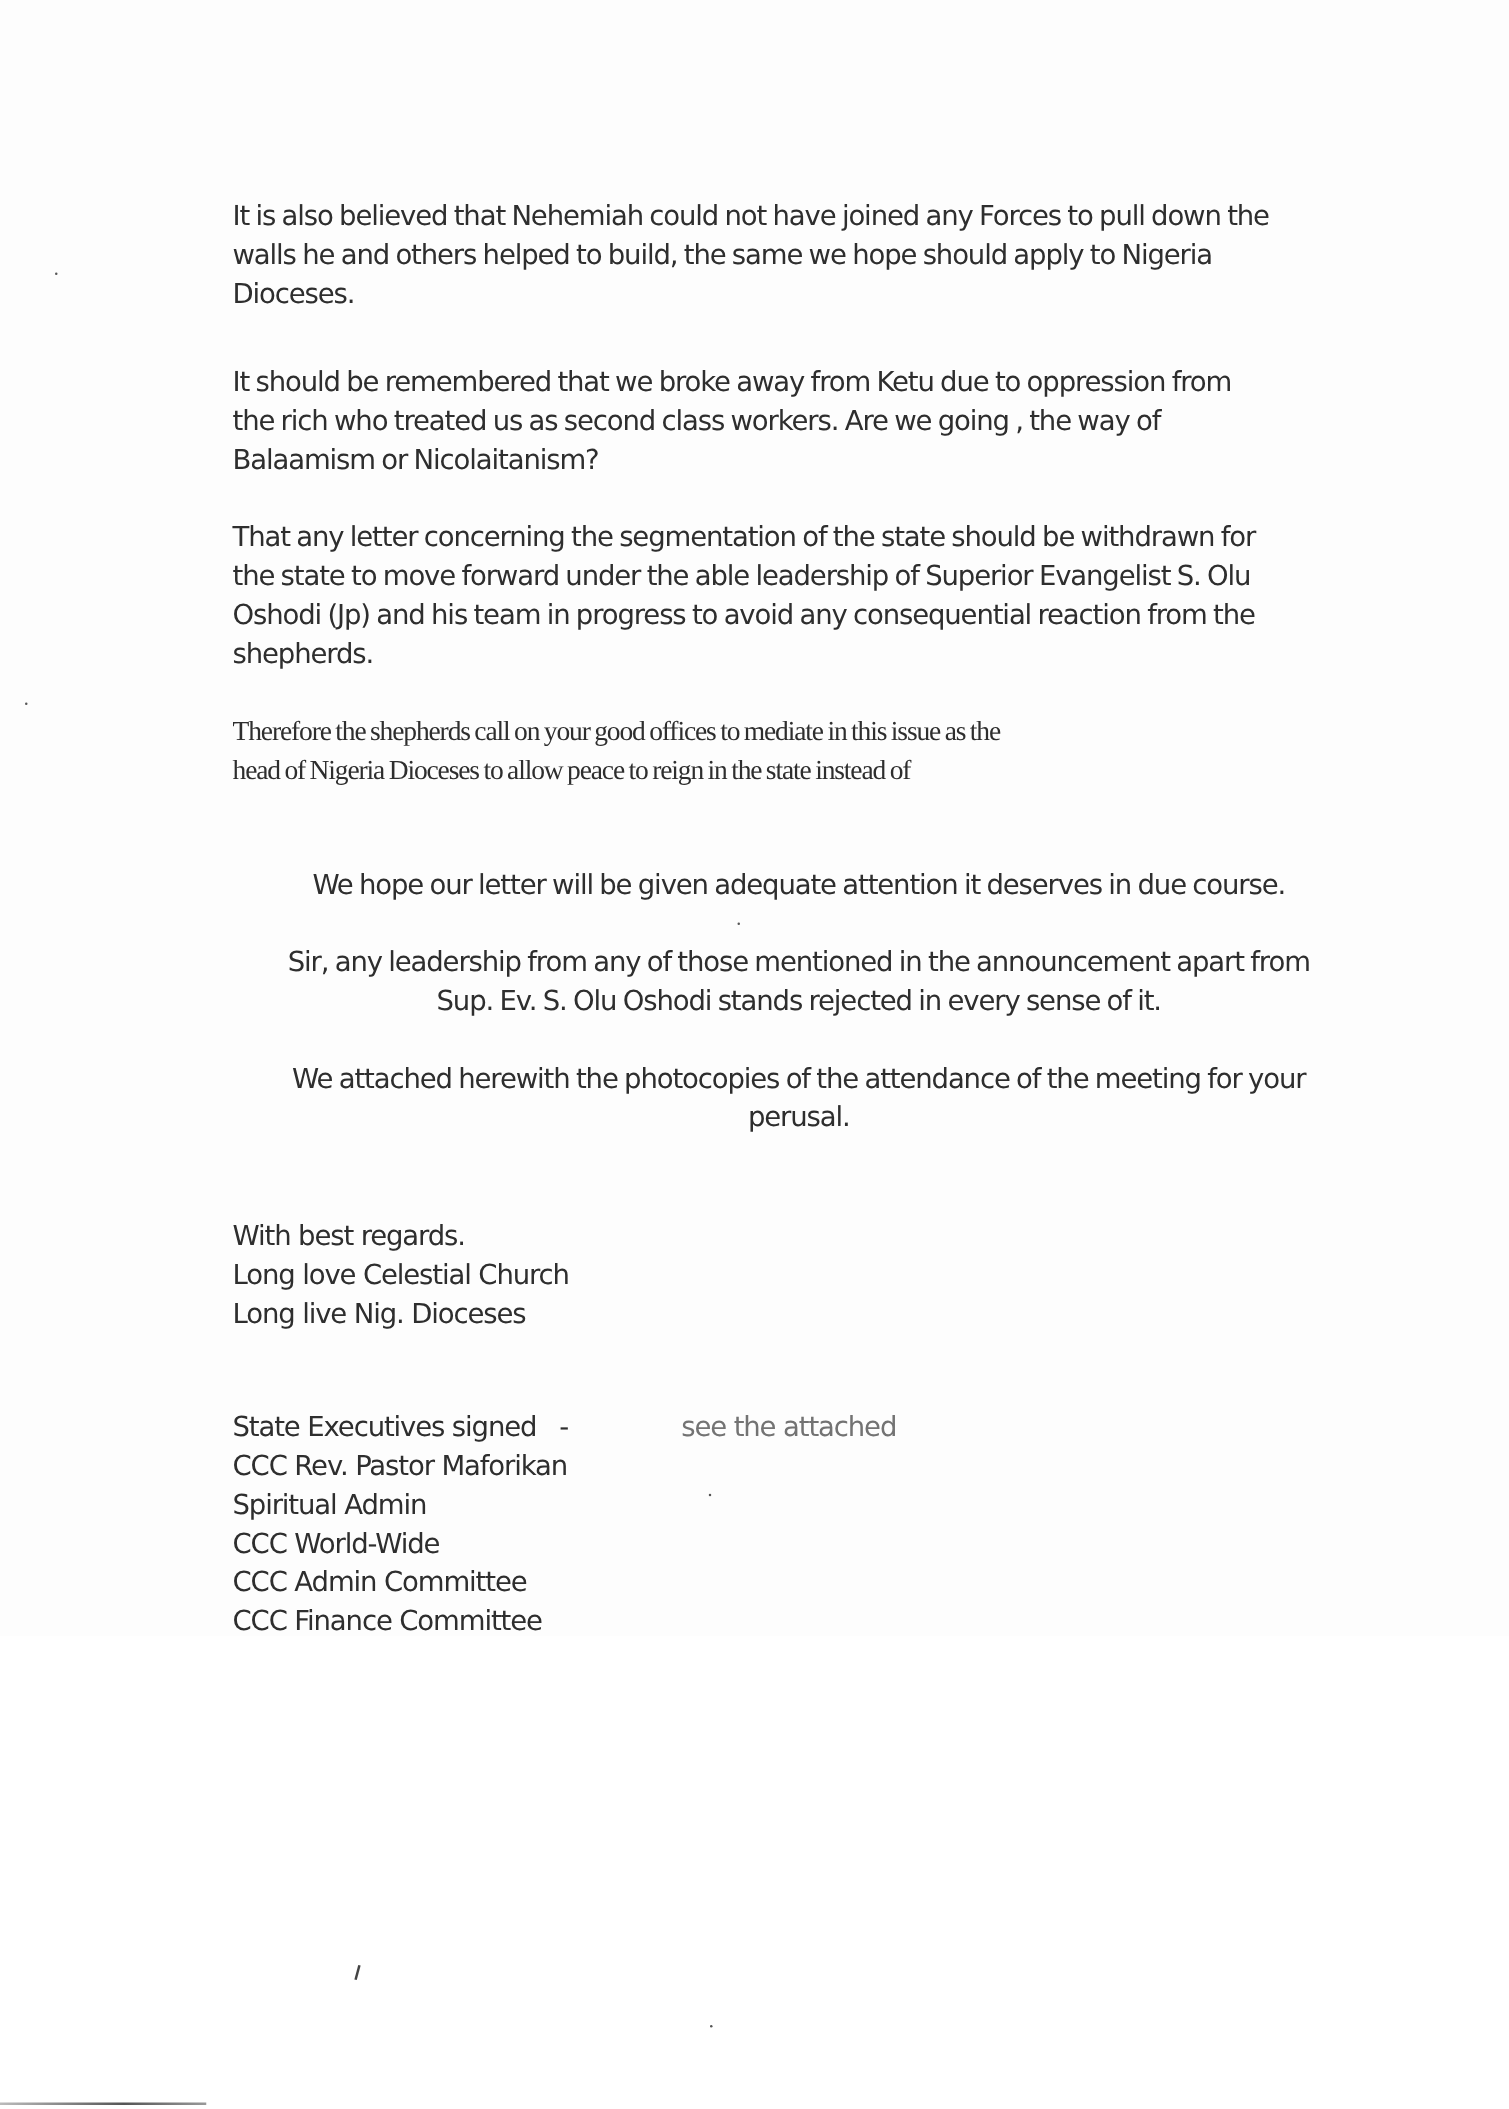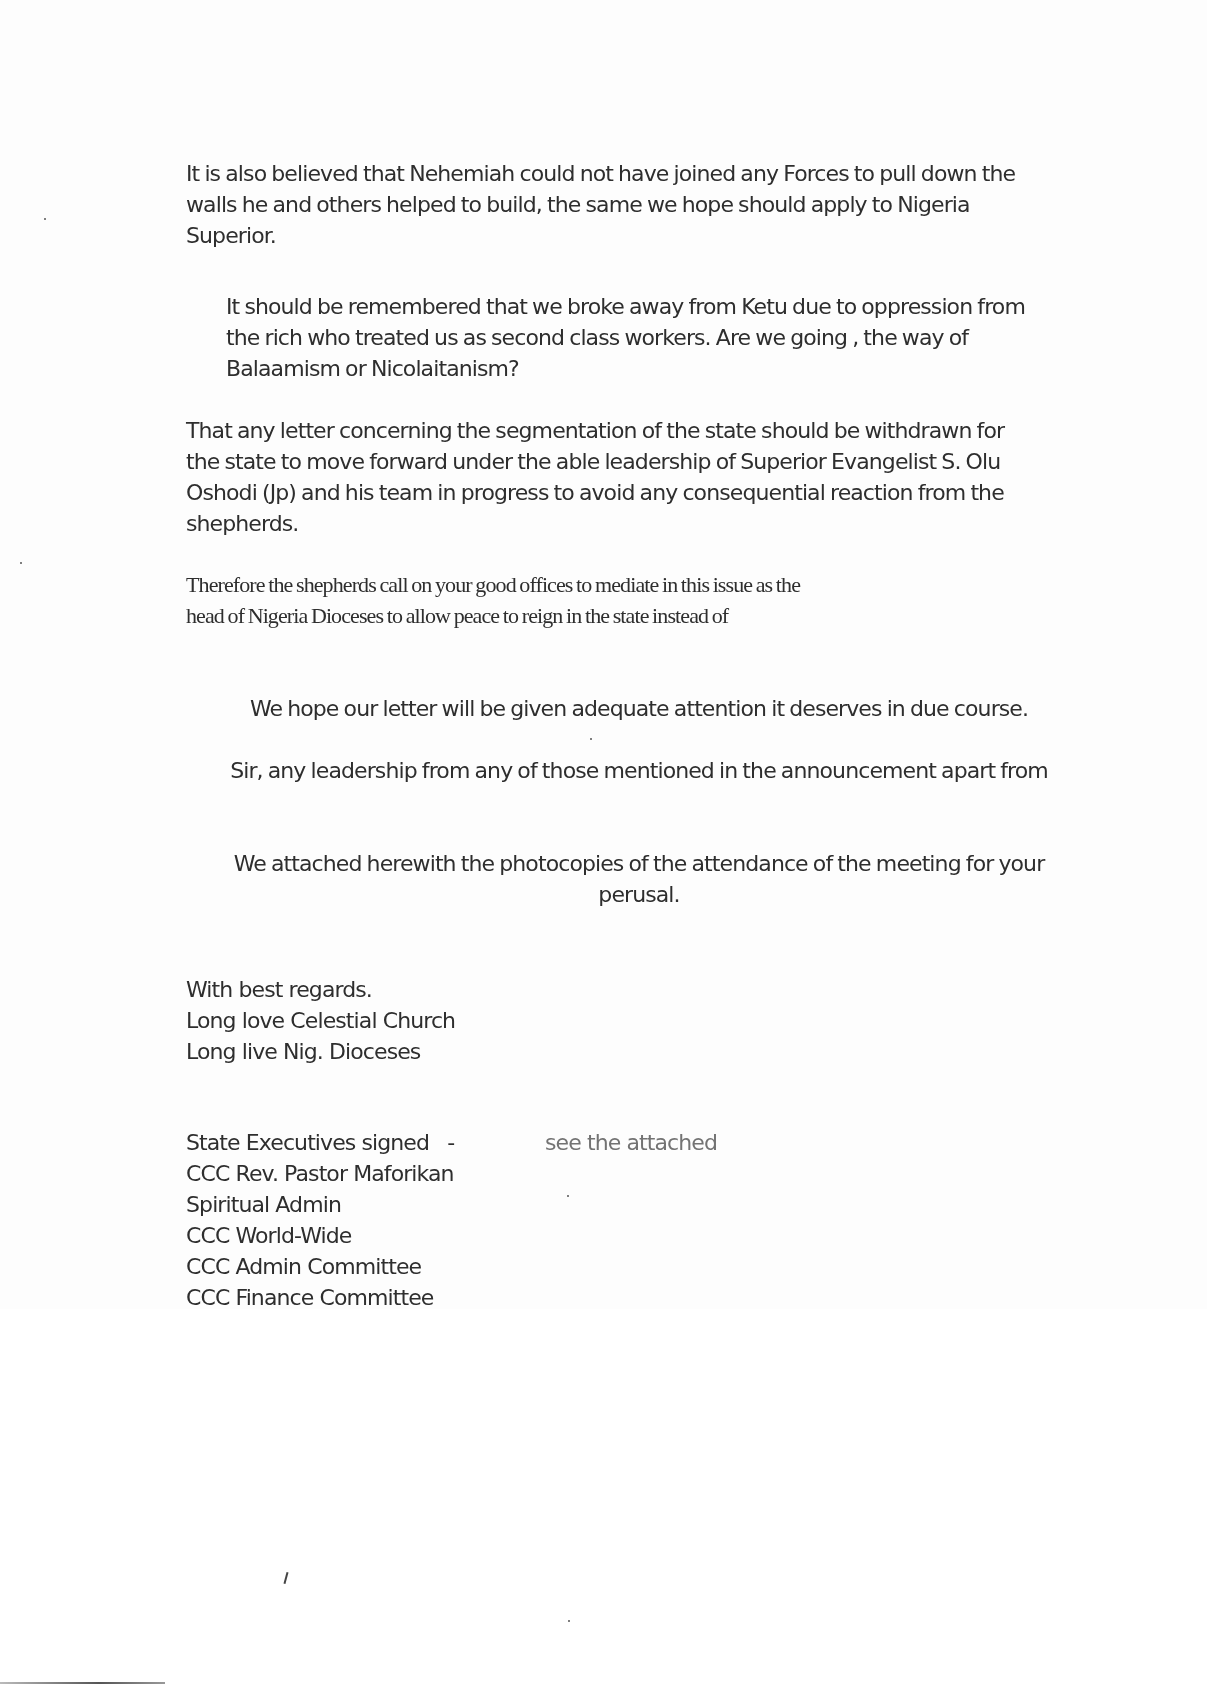--- a/index.html
+++ b/index.html
@@ -79,25 +79,25 @@
   </style>
 </head>
 <body>
 
 <div class="page">
 
   <div class="body-text" style="top:158px;">
     <p class="para">
       <span class="line">It is also believed that Nehemiah could not have joined any Forces to pull down the</span>
       <span class="line">walls he and others helped to build, the same we hope should apply to Nigeria</span>
-      <span class="line">Superior.</span>
+      <span class="line">Dioceses.</span>
     </p>
   </div>
 
-  <div class="body-text" style="top:291px;margin-left:40px;">
+  <div class="body-text" style="top:291px;">
     <p class="para">
       <span class="line">It should be remembered that we  broke away from Ketu due to oppression from</span>
       <span class="line">the rich who treated us as second class workers. Are we going , the way of</span>
       <span class="line">Balaamism or Nicolaitanism?</span>
     </p>
   </div>
 
   <div class="body-text" style="top:415px;">
     <p class="para">
       <span class="line">That any letter concerning the segmentation of the state should be withdrawn for</span>
@@ -116,20 +116,21 @@
 
   <div class="body-text" style="top:693px;">
     <p class="para left">
       <span class="line">We hope our letter will be given adequate attention it deserves in due course.</span>
     </p>
   </div>
 
   <div class="body-text" style="top:755px;">
     <p class="para left">
       <span class="line">Sir, any leadership from any of those mentioned in the announcement apart from</span>
+      <span class="line">Sup. Ev. S. Olu Oshodi  stands rejected in every sense of it.</span>
     </p>
   </div>
 
   <div class="body-text" style="top:848px;">
     <p class="para left">
       <span class="line">We attached herewith the photocopies of the attendance of the meeting for your</span>
       <span class="line">perusal.</span>
     </p>
   </div>
 

